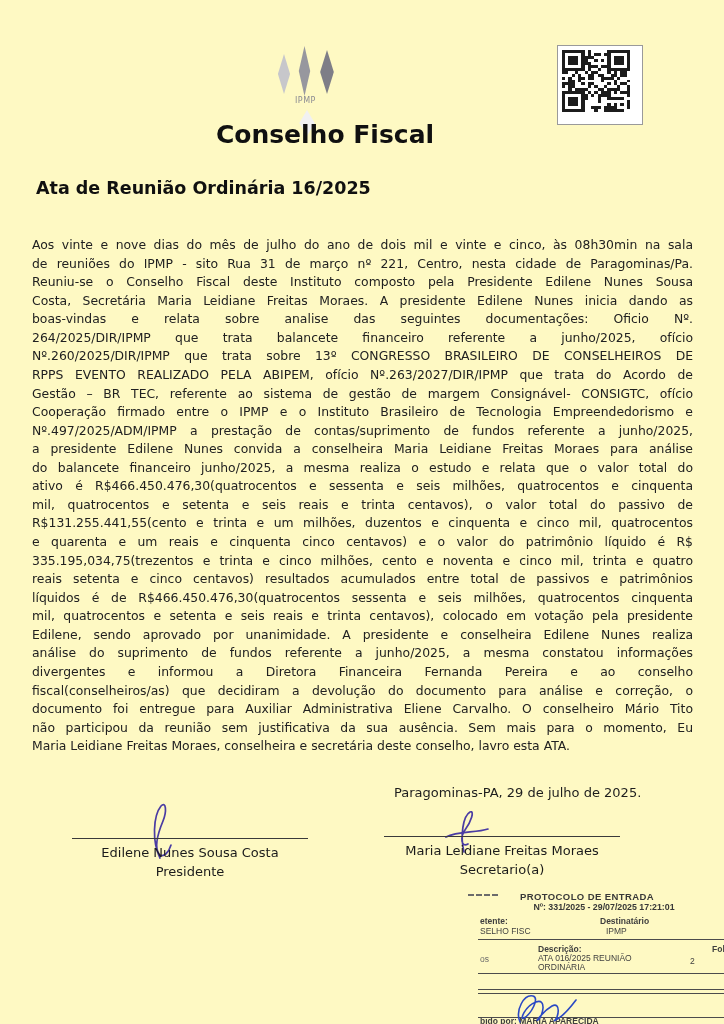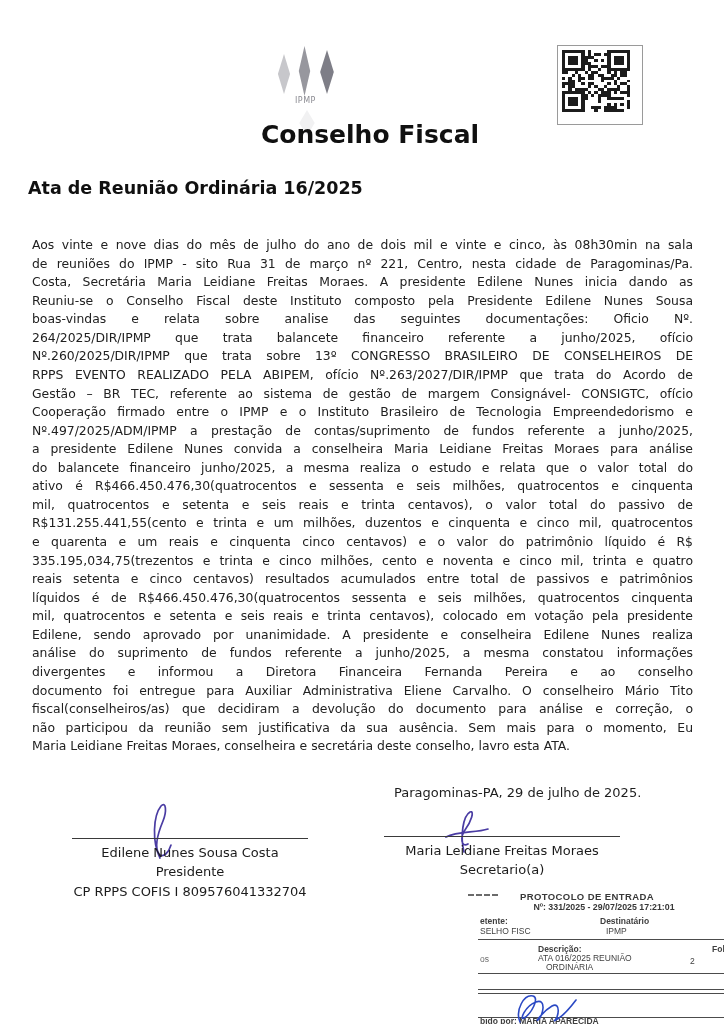--- a/index.html
+++ b/index.html
@@ -1,35 +1,35 @@
 <!DOCTYPE html>
 <html><head>
 <meta charset="utf-8">
 <style>
   html,body{margin:0;padding:0;background:#e8e8e8;}
   .page{
     position:relative;width:724px;height:1024px;margin:0 auto;
-    background:#ffffff;overflow:hidden;
+    background:#fef9c3;overflow:hidden;
     font-family:"DejaVu Sans","Liberation Sans",sans-serif;
     color:#202020;
   }
   
   .logo{position:absolute;left:272px;top:44px;width:70px;height:76px;}
   .leaf{position:absolute;clip-path:polygon(50% 0,88% 50%,50% 100%,12% 50%);}
   .leaf.l1{left:4px;top:10px;width:16px;height:40px;background:#c7c7cb;}
   .leaf.l2{left:25px;top:2px;width:15px;height:50px;background:#97979e;}
   .leaf.l3{left:46px;top:6px;width:18px;height:44px;background:#7e7e87;}
   .logo-text{position:absolute;left:23px;top:52px;font-size:8px;color:#8b8b92;letter-spacing:.5px;}
   .logo-ghost{position:absolute;left:24px;top:66px;width:22px;height:26px;background:#f1f1f2;clip-path:polygon(50% 0,85% 50%,50% 100%,15% 50%);}
   .qr{position:absolute;left:557px;top:45px;width:76px;height:70px;border:1px solid #9a9a9a;background:#fff;padding:4px;}
   .qr-grid{position:relative;width:68px;height:62px;display:grid;grid-template-columns:repeat(21,1fr);grid-template-rows:repeat(21,1fr);}
   .qr-grid .m{background:#1c1c1c;}
   .doc-title{position:absolute;left:0;top:120px;width:650px;text-align:center;
-    font-size:25px;font-weight:bold;color:#101010;padding-left:45px;}
-  .ata-heading{position:absolute;left:28px;top:178px;font-size:17.5px;font-weight:bold;color:#101010;}
+    font-size:25px;font-weight:bold;color:#101010;}
+  .ata-heading{position:absolute;left:36px;top:178px;font-size:17.5px;font-weight:bold;color:#101010;}
   
   .body-text{position:absolute;left:32px;top:236px;width:661px;}
   .body-text .ln{
     font-size:12.4px;line-height:18.57px;height:18.57px;overflow:hidden;
     text-align:justify;text-align-last:justify;white-space:normal;color:#212121;
   }
   .body-text .ln.last{text-align-last:left;}
   .date-line{position:absolute;left:394px;top:785px;font-size:13px;color:#1d1d1d;}
   
   .sig-block{position:absolute;text-align:center;font-size:13px;color:#1b1b1b;}
@@ -51,21 +51,21 @@
   .st-number{position:absolute;left:20px;top:14px;width:212px;text-align:center;
     font-size:8.8px;font-weight:bold;color:#383838;}
   .st-sender-label{position:absolute;left:2px;top:28px;font-size:8.5px;font-weight:bold;}
   .st-sender-value{position:absolute;left:2px;top:38px;font-size:8.5px;}
   .st-recipient-label{position:absolute;left:122px;top:28px;font-size:8.5px;font-weight:bold;}
   .st-recipient-value{position:absolute;left:128px;top:38px;font-size:8.5px;}
   .st-div1{position:absolute;left:0;top:51px;width:246px;border-top:1.2px solid #4c4c4c;}
   .st-frag{position:absolute;left:2px;top:66px;font-size:8.5px;color:#6a6a6a;}
   .st-desc-label{position:absolute;left:60px;top:56px;font-size:8.5px;font-weight:bold;}
   .st-desc-1{position:absolute;left:60px;top:65px;font-size:8.5px;}
-  .st-desc-2{position:absolute;left:68px;top:74px;font-size:8.5px;}
+  .st-desc-2{position:absolute;left:60px;top:74px;font-size:8.5px;}
   .st-sheet-label{position:absolute;left:210px;top:56px;font-size:8.5px;font-weight:bold;padding-left:24px;}
   .st-sheet-value{position:absolute;left:212px;top:68px;font-size:8.5px;}
   .st-div2{position:absolute;left:0;top:85px;width:246px;border-top:1.2px solid #4c4c4c;}
   .st-received{position:absolute;left:2px;top:90px;font-size:8.5px;}
   .st-double{position:absolute;left:0;top:101px;width:246px;height:3px;
     border-top:1.4px solid #4c4c4c;border-bottom:1.4px solid #4c4c4c;}
   .st-bottom{position:absolute;left:0;top:129px;width:246px;border-top:1.2px solid #4c4c4c;}
   .ink-stamp{left:510px;top:988px;}
   .st-dashes{position:absolute;left:468px;top:894px;width:30px;border-top:2px dashed #6b6b6b;}
 </style>
@@ -527,63 +527,62 @@
         <div></div>
       </div>
   </div>
 
   <div class="doc-title">Conselho Fiscal</div>
   <div class="ata-heading">Ata de Reunião Ordinária 16/2025</div>
 
   <div class="body-text">
     <div class="ln">Aos vinte e nove dias do mês de julho do ano de dois mil e vinte e cinco, às 08h30min na sala</div>
     <div class="ln">de reuniões do IPMP - sito Rua 31 de março nº 221, Centro, nesta cidade de Paragominas/Pa.</div>
+    <div class="ln">Reuniu-se o Conselho Fiscal deste Instituto composto pela Presidente Edilene Nunes Sousa</div>
     <div class="ln">Costa, Secretária Maria Leidiane Freitas Moraes. A presidente Edilene Nunes inicia dando as</div>
-    <div class="ln">Reuniu-se o Conselho Fiscal deste Instituto composto pela Presidente Edilene Nunes Sousa</div>
     <div class="ln">boas-vindas e relata sobre analise das seguintes documentações: Oficio Nº.</div>
     <div class="ln">264/2025/DIR/IPMP que trata balancete financeiro referente a junho/2025, ofício</div>
     <div class="ln">Nº.260/2025/DIR/IPMP que trata sobre 13º CONGRESSO BRASILEIRO DE CONSELHEIROS DE</div>
     <div class="ln">RPPS EVENTO REALIZADO PELA ABIPEM, ofício Nº.263/2027/DIR/IPMP que trata do Acordo de</div>
     <div class="ln">Gestão – BR TEC, referente ao sistema de gestão de margem Consignável- CONSIGTC, ofício</div>
     <div class="ln">Cooperação firmado entre o IPMP e o Instituto Brasileiro de Tecnologia Empreendedorismo e</div>
     <div class="ln">Nº.497/2025/ADM/IPMP a prestação de contas/suprimento de fundos referente a junho/2025,</div>
     <div class="ln">a presidente Edilene Nunes convida a conselheira Maria Leidiane Freitas Moraes para análise</div>
     <div class="ln">do balancete financeiro junho/2025, a mesma realiza o estudo e relata que o valor total do</div>
     <div class="ln">ativo é R$466.450.476,30(quatrocentos e sessenta e seis milhões, quatrocentos e cinquenta</div>
     <div class="ln">mil, quatrocentos e setenta e seis reais e trinta centavos), o valor total do passivo de</div>
     <div class="ln">R$131.255.441,55(cento e trinta e um milhões, duzentos e cinquenta e cinco mil, quatrocentos</div>
     <div class="ln">e quarenta e um reais e cinquenta cinco centavos) e o valor do patrimônio líquido é R$</div>
     <div class="ln">335.195,034,75(trezentos e trinta e cinco milhões, cento e noventa e cinco mil, trinta e quatro</div>
     <div class="ln">reais setenta e cinco centavos) resultados acumulados entre total de passivos e patrimônios</div>
     <div class="ln">líquidos é de R$466.450.476,30(quatrocentos sessenta e seis milhões, quatrocentos cinquenta</div>
     <div class="ln">mil, quatrocentos e setenta e seis reais e trinta centavos), colocado em votação pela presidente</div>
     <div class="ln">Edilene, sendo aprovado por unanimidade. A presidente e conselheira Edilene Nunes realiza</div>
     <div class="ln">análise do suprimento de fundos referente a junho/2025, a mesma constatou informações</div>
     <div class="ln">divergentes e informou a Diretora Financeira Fernanda Pereira e ao conselho</div>
+    <div class="ln">fiscal(conselheiros/as) que decidiram a devolução do documento para análise e correção, o</div>
     <div class="ln">documento foi entregue para Auxiliar Administrativa Eliene Carvalho. O conselheiro Mário Tito</div>
-    <div class="ln">fiscal(conselheiros/as) que decidiram a devolução do documento para análise e correção, o</div>
     <div class="ln">não participou da reunião sem justificativa da sua ausência. Sem mais para o momento, Eu</div>
     <div class="ln last">Maria Leidiane Freitas Moraes, conselheira e secretária deste conselho, lavro esta ATA.</div>
   </div>
 
   <div class="date-line">Paragominas-PA, 29 de julho de 2025.</div>
 
   <svg class="sig-ink ink-left" width="60" height="60" viewBox="0 0 60 60">
     <path d="M30 58 C 22 42 23 16 31 6 C 36 1 37 11 33 21 C 28 33 24 47 29 54 C 33 59 39 52 41 45" fill="none" stroke="#4a3ca3" stroke-width="1.7" stroke-linecap="round"></path>
   </svg>
   <svg class="sig-ink ink-right" width="56" height="50" viewBox="0 0 56 50">
     <path d="M26 46 C 22 30 25 10 32 6 C 37 4 33 16 27 24 C 22 31 23 42 30 38" fill="none" stroke="#4a3ca3" stroke-width="1.7" stroke-linecap="round"></path>
     <path d="M8 31 C 20 25 38 27 50 23" fill="none" stroke="#4a3ca3" stroke-width="1.7" stroke-linecap="round"></path>
   </svg>
 
   <div class="sig-block sig-left">
     <div class="sig-line"></div>
     <div class="sig-name">Edilene Nunes Sousa Costa</div>
     <div class="sig-role">Presidente</div>
-    <div class="sig-reg">CP RPPS COFIS I 809576041332704</div>
   </div>
   <div class="sig-block sig-right">
     <div class="sig-line"></div>
     <div class="sig-name">Maria Leidiane Freitas Moraes</div>
     <div class="sig-role">Secretario(a)</div>
   </div>
 
   <div class="st-dashes"></div>
   <div class="stamp">
     <div class="st-title">PROTOCOLO DE ENTRADA</div>

